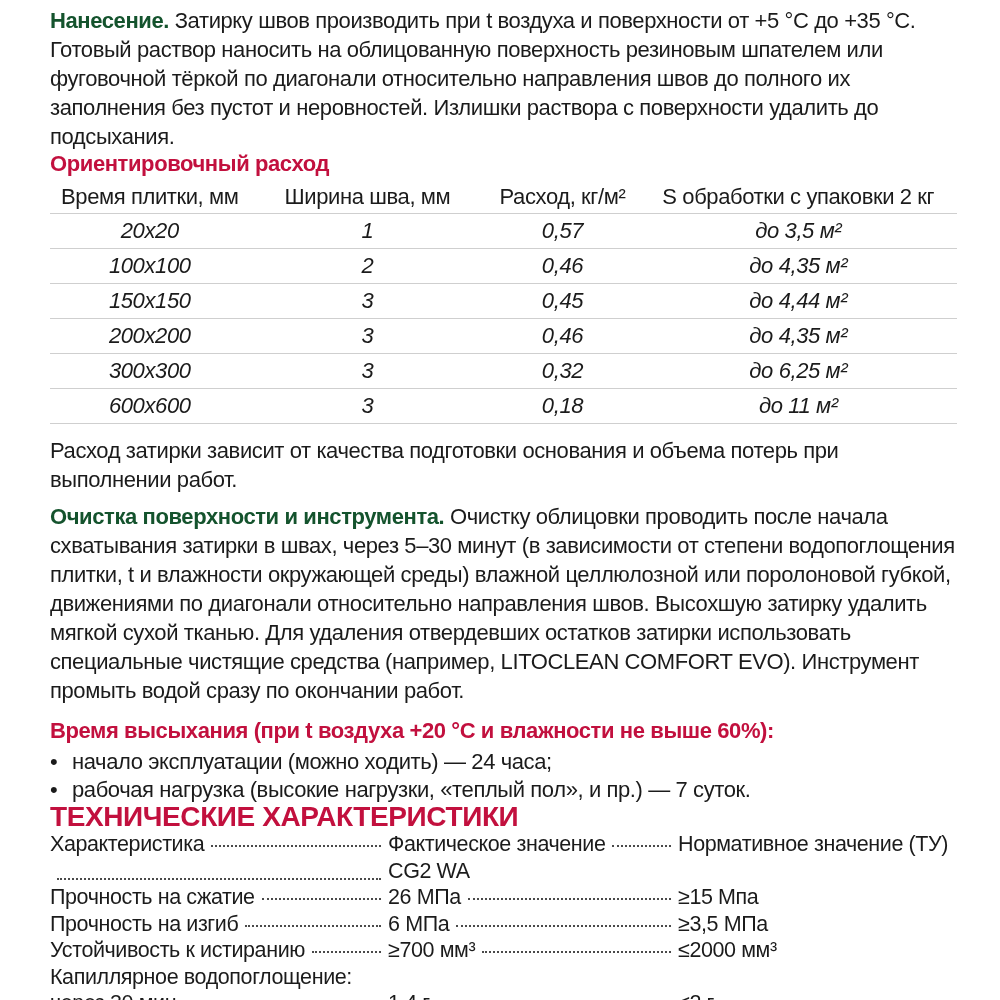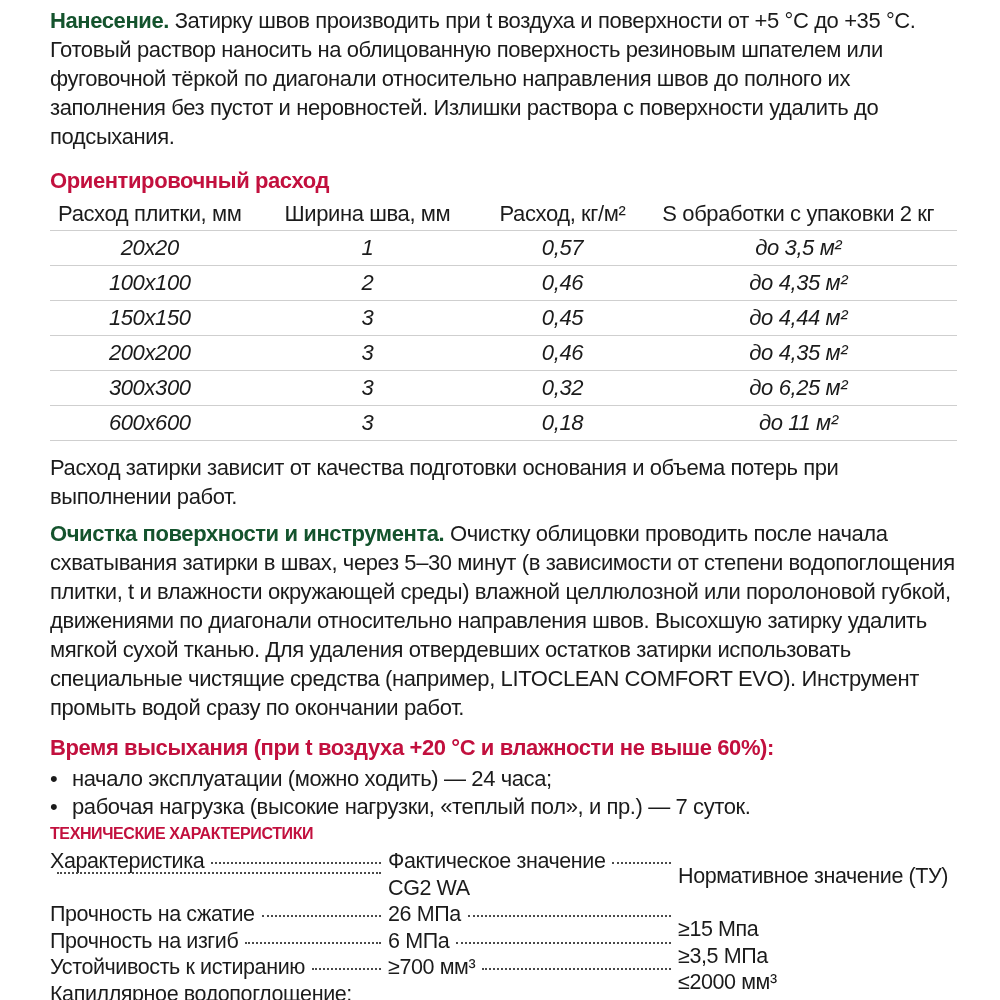--- a/index.html
+++ b/index.html
@@ -14,21 +14,21 @@
 
   .para { font-size: 22px; line-height: 29px; letter-spacing: -0.4px; margin: 0; }
   .red { color: #14532d; }
   .bold { font-weight: bold; }
 
   .h-red {
     font-size: 22px; line-height: 26px; font-weight: bold; color: #c2103e;
     letter-spacing: -0.4px; margin: 0;
   }
   .h-caps {
-    font-size: 16px; line-height: 26px; font-weight: bold; color: #c2103e;
+    font-size: 28px; line-height: 26px; font-weight: bold; color: #c2103e;
     letter-spacing: -0.4px; margin: 0;
   }
 
   
   table.cons {
     width: 100%; border-collapse: collapse; margin-top: 4px;
     font-size: 22px; letter-spacing: -0.4px;
   }
   table.cons th, table.cons td {
     font-weight: normal; text-align: center; padding: 0;
@@ -46,43 +46,43 @@
   .bullet-item {
     font-size: 22px; line-height: 28px; letter-spacing: -0.4px;
     display: flex; align-items: baseline;
   }
   .bullet-glyph { width: 22px; flex: 0 0 22px; }
 
   .h-tech { margin-top: 0; }
 
   
   .tech { margin-top: 1px; font-size: 21.5px; letter-spacing: -0.4px; }
-  .tc-row { display: flex; align-items: flex-start; line-height: 26.5px; height: 26.5px; }
+  .tc-row { display: flex; align-items: flex-end; line-height: 26.5px; height: 26.5px; }
   .tc-c1 { width: 338px; flex: 0 0 338px; display: flex; align-items: baseline; }
   .tc-c2 { width: 290px; flex: 0 0 290px; display: flex; align-items: baseline; }
   .tc-c3 { flex: 1; white-space: nowrap; margin-top: 15px; }
   .leader {
     flex: 1; height: 1px; border-bottom: 2px dotted #4a4a4a;
     margin: 0 7px; transform: translateY(-4px); min-width: 8px;
   }
   .nowrap { white-space: nowrap; }
 </style>
 </head>
 <body>
 
 <div class="page">
 
   <p class="para"><span class="red bold">Нанесение.</span> <span>Затирку швов производить при t воздуха и поверхности от +5 °С до +35 °С. Готовый раствор наносить на облицованную поверхность резиновым шпателем или фуговочной тёркой по диагонали относительно направления швов до полного их заполнения без пустот и неровностей. Излишки раствора с поверхности удалить до подсыхания.</span></p>
 
-  <h2 class="h-red" style="margin-top:17px">Ориентировочный расход</h2>
+  <h2 class="h-red" style="margin-top:0">Ориентировочный расход</h2>
 
   <table class="cons">
     <thead>
       <tr>
-        <th class="col1">Расход плитки, мм</th>
+        <th class="col1">Время плитки, мм</th>
         <th class="col2">Ширина шва, мм</th>
         <th class="col3">Расход, кг/м²</th>
         <th class="col4">S обработки с упаковки 2 кг</th>
       </tr>
     </thead>
     <tbody>
       <tr>
         <td>20х20</td>
         <td>1</td>
         <td>0,57</td>

